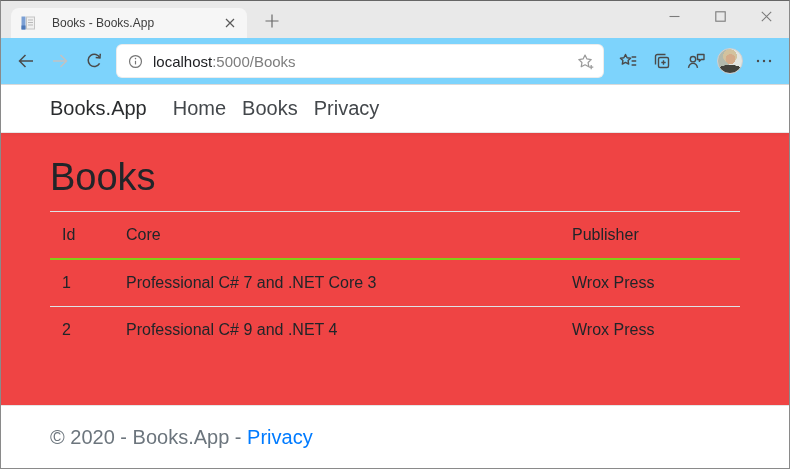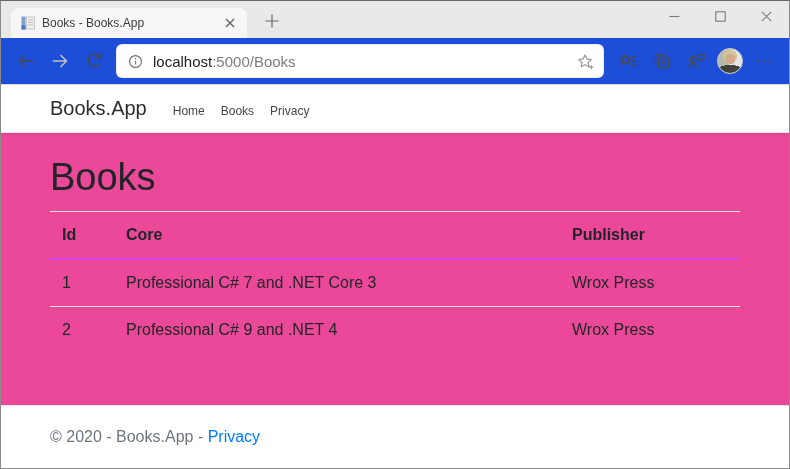--- a/index.html
+++ b/index.html
@@ -7,74 +7,74 @@
   body { font-family:"Liberation Sans", sans-serif; }
 
   .window { width:790px; height:469px; border:1px solid #8a8a8a; border-top-color:#666;
             display:flex; flex-direction:column; background:#fff; overflow:hidden; }
 
   
   .tabbar { height:37px; background:#e9e9e9; display:flex; align-items:flex-end;
             position:relative; flex-shrink:0; }
   .tab { margin-left:10px; width:236px; height:30px; background:#f6f6f6;
          border-radius:8px 8px 0 0; display:flex; align-items:center;
-         padding:0 8px 0 9px; gap:6px; cursor:default; }
+         padding:0 8px 0 9px; gap:16px; cursor:default; }
   .favicon { width:16px; height:16px; flex-shrink:0; }
   .tab-title { font-size:12px; color:#3c3c3c; flex:1; white-space:nowrap; overflow:hidden; }
   .iconbtn { background:transparent; border:none; display:flex; align-items:center;
              justify-content:center; cursor:pointer; }
   .tab-close { width:18px; height:18px; border-radius:3px; }
   .newtab { width:26px; height:26px; margin:0 0 4px 12px; border-radius:4px; }
   .wincontrols { position:absolute; top:0; right:0; height:31px; display:flex; }
   .winbtn { width:46px; height:31px; background:transparent; border:none;
             display:flex; align-items:center; justify-content:center; cursor:pointer; }
 
   
-  .toolbar { height:47px; background:#1d4ed8; border-bottom:1px solid #d9d9d9;
+  .toolbar { height:47px; background:#7dd3fc; border-bottom:1px solid #d9d9d9;
              display:flex; align-items:center; padding:0 8px; flex-shrink:0; }
   .tbtn { width:34px; height:34px; border-radius:4px; flex-shrink:0; }
   .addressbar { flex:1; height:32px; background:#fff; border-radius:5px;
                 box-shadow:0 0 0 1px #ececec; display:flex; align-items:center;
                 padding:0 4px 0 10px; margin:0 8px 0 6px; cursor:text; }
   .url { flex:1; font-size:15px; margin-left:9px; white-space:nowrap; overflow:hidden; }
   .url-host { color:#202124; }
   .url-rest { color:#7d7d7d; }
   .inbar-btn { width:28px; height:28px; border-radius:4px; }
   .avatar-btn { width:34px; height:34px; }
   .avatar { width:26px; height:26px; border-radius:50%;
             background:
               radial-gradient(ellipse 62% 36% at 50% 102%, #42423c 0 99%, rgba(0,0,0,0) 100%),
               radial-gradient(circle at 52% 42%, #d4ab8a 0 26%, rgba(0,0,0,0) 27%),
               radial-gradient(circle at 50% 30%, #d2c29e 0 33%, rgba(0,0,0,0) 34%),
               linear-gradient(100deg, #b2b9ac 0 48%, #e2e5e0 48% 100%);
             border:1px solid #d0d0d0; }
 
   
-  .page { flex:1; position:relative; background:#ec4899; overflow:hidden; }
+  .page { flex:1; position:relative; background:#ef4444; overflow:hidden; }
   .navbar { height:48px; border-bottom:1px solid #e7e7e7;
             box-shadow:0 2px 3px rgba(0,0,0,.045); display:flex; align-items:center;
             background:#fff; }
   .container { width:690px; margin:0 auto; }
   .nav-inner { display:flex; align-items:baseline; }
   .brand { font-size:20px; color:#2a2c2e; text-decoration:none; margin-right:18px; }
-  .navlink { font-size:12px; color:#43474b; text-decoration:none; padding:0 8px; }
+  .navlink { font-size:20px; color:#43474b; text-decoration:none; padding:0 8px; }
 
   h1.page-title { font-size:38px; font-weight:400; color:#212529;
                   margin:22px 0 10px; line-height:1.2; }
 
   table.books { width:100%; border-collapse:collapse; font-size:16px; color:#212529; }
   table.books th, table.books td { text-align:left; padding:14px 12px; vertical-align:top; }
-  table.books thead th { border-top:1px solid #dee2e6; border-bottom:2px solid #d946ef;
-                         font-weight:bold; }
+  table.books thead th { border-top:1px solid #dee2e6; border-bottom:2px solid #84cc16;
+                         font-weight:normal; }
   table.books tbody td { border-top:1px solid #dee2e6; }
   col.c-id { width:64px; } col.c-title { width:446px; }
 
   footer.site-footer { position:absolute; left:0; right:0; bottom:0; height:63px;
                        border-top:1px solid #e5e5e5; display:flex; align-items:center;
-                       color:#6c757d; font-size:16px; background:#fff; }
+                       color:#6c757d; font-size:20px; background:#fff; }
   footer.site-footer a { color:#007bff; text-decoration:none; }
 
   svg { display:block; }
 </style>
 </head>
 <body>
 
 <div class="window">
 
   <div class="tabbar">

